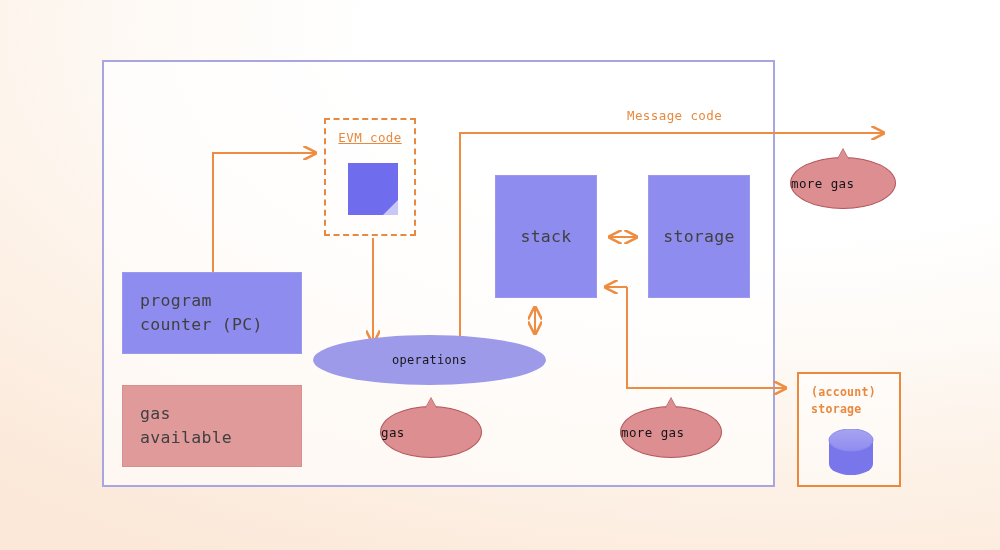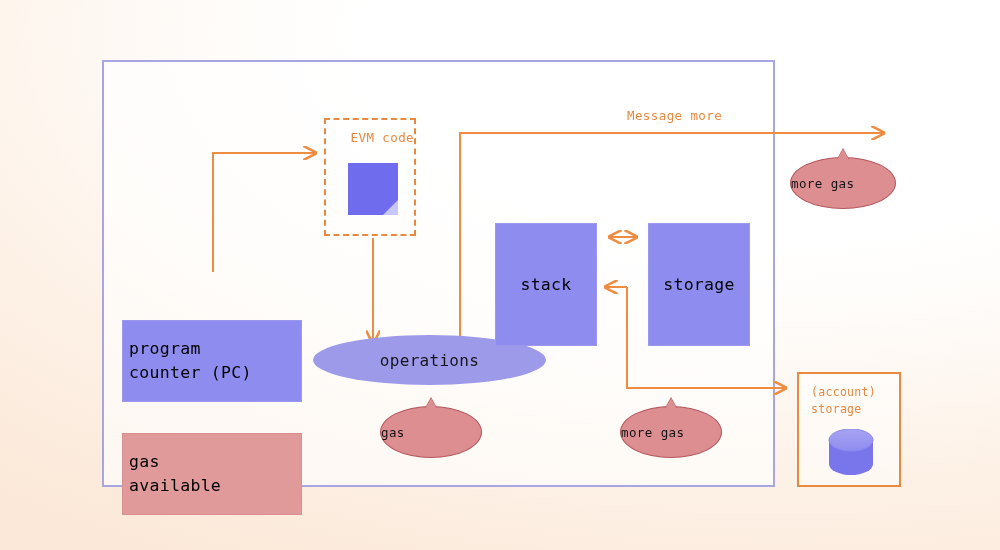--- a/index.html
+++ b/index.html
@@ -30,42 +30,41 @@
     box-sizing: border-box;
   }
 
   
   .pbox {
     background: #8f8cef;
     border: 1.5px solid #9b98ee;
     box-sizing: border-box;
     display: flex;
     align-items: center;
-    color: #000000;
+    color: #404040;
     font-size: 16.5px;
     letter-spacing: 0.3px;
     line-height: 1.45;
-    margin-top: 48px;
   }
   .pbox.center { justify-content: center; }
-  .pbox.padded { padding-left: 6px; align-items: center; }
+  .pbox.padded { padding-left: 17px; align-items: center; }
 
   #pc-box   { left: 122px; top: 272px; width: 180px; height: 82px; }
   #gas-box  { left: 122px; top: 385px; width: 180px; height: 82px;
               background:#e09a9a; border-color:#d98f8f; }
   #stack-box  { left: 495px; top: 175px; width: 102px; height: 123px; }
   #memory-box { left: 648px; top: 175px; width: 102px; height: 123px; }
 
   
   #operations {
     left: 313px; top: 335px; width: 233px; height: 50px;
     background: #9d9ae9;
     border-radius: 50%;
     display: flex; align-items: center; justify-content: center;
-    color: #16161b; font-size: 16px; letter-spacing: .3px;
+    color: #16161b; font-size: 12px; letter-spacing: .3px;
   }
 
   
   .gas-bubble {
     background: #dd8e90;
     border: 1.6px solid #b4565c;
     border-radius: 50%;
     display: flex; align-items: center; 
     color: #141418;
     letter-spacing: .4px;
@@ -85,43 +84,45 @@
   #gas-bubble-3 { left: 790px; top: 157px; width: 104px; height: 50px; font-size: 12.5px; }
 
   
   #evm-code {
     left: 324px; top: 118px; width: 92px; height: 118px;
     border: 2px dashed #e8893f;
     box-sizing: border-box;
   }
   #evm-code-label {
     position:absolute; left:0; right:0; top:10px;
-    text-align:right;
+    text-align:center;
     color: #e8893f;
     font-size: 12.5px;
     letter-spacing: .4px;
+    text-decoration: underline;
   }
   #evm-doc {
     position:absolute;
     left: 22px; top: 43px; width: 50px; height: 52px;
     background: #6f6ced;
   }
   #evm-doc-fold {
     position:absolute; right:0; bottom:0;
     width: 0; height: 0;
     border-left: 15px solid transparent;
     border-bottom: 15px solid #c9c7f7;
   }
 
   
   #storage-box {
     left: 797px; top: 372px; width: 104px; height: 115px;
     border: 2px solid #e8893f;
     background: rgba(255,255,255,0.5);
     box-sizing: border-box;
+    font-weight: bold;
   }
   #storage-label {
     position:absolute; left: 12px; top: 10px;
     color: #e8893f; font-size: 11.5px; line-height: 1.45;
     letter-spacing: .3px;
   }
   #db-icon {
     position:absolute; left: 28px; top: 55px; width: 48px; height: 46px;
   }
 
@@ -194,21 +195,21 @@
   </div>
 
   <div class="abs pbox center" id="stack-box">
     <span>stack</span>
   </div>
 
   <div class="abs pbox center" id="memory-box">
     <span>storage</span>
   </div>
 
-  <div class="abs" id="message-call-label">Message more</div>
+  <div class="abs" id="message-call-label">Message code</div>
 
   <div class="abs gas-bubble" id="gas-bubble-1">
     <span class="spike"></span>
     <span>gas</span>
   </div>
 
   <div class="abs gas-bubble" id="gas-bubble-2">
     <span class="spike"></span>
     <span>more gas</span>
   </div>

